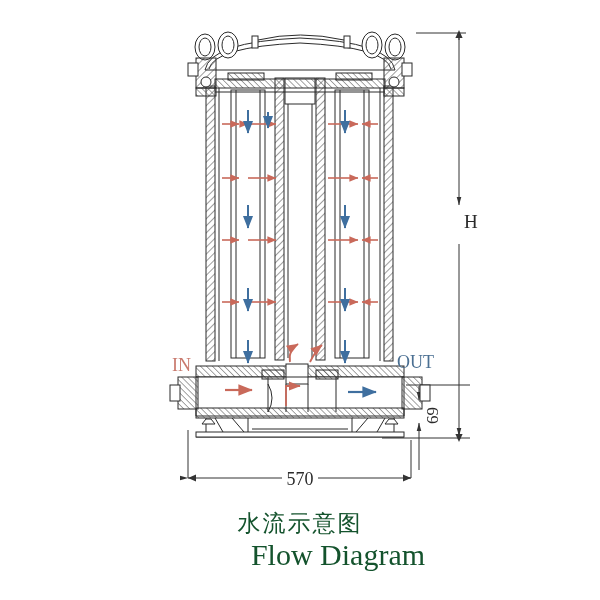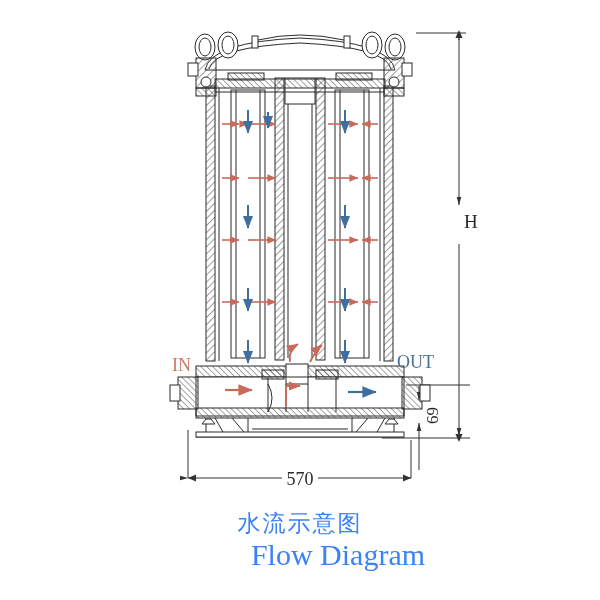--- a/index.html
+++ b/index.html
@@ -6,21 +6,21 @@
   body{
     width:600px;height:600px;
     background:#ffffff;
     font-family:"Liberation Serif", serif;
     overflow:hidden;
   }
   #stage{position:relative;width:600px;height:600px;}
   svg{display:block;}
   .cap{
     position:absolute;left:0;width:600px;text-align:center;
-    color:#3b82f6;font-family:"Liberation Serif", serif;
+    color:#14532d;font-family:"Liberation Serif", serif;
   }
   #cap-cn{top:508px;font-size:23px;letter-spacing:2px;}
   #cap-en{top:538px;font-size:30px;padding-left:38px;}
 </style>
 </head>
 <body>
 
 <div id="stage">
 
 <svg width="600" height="600" viewBox="0 0 600 600">

